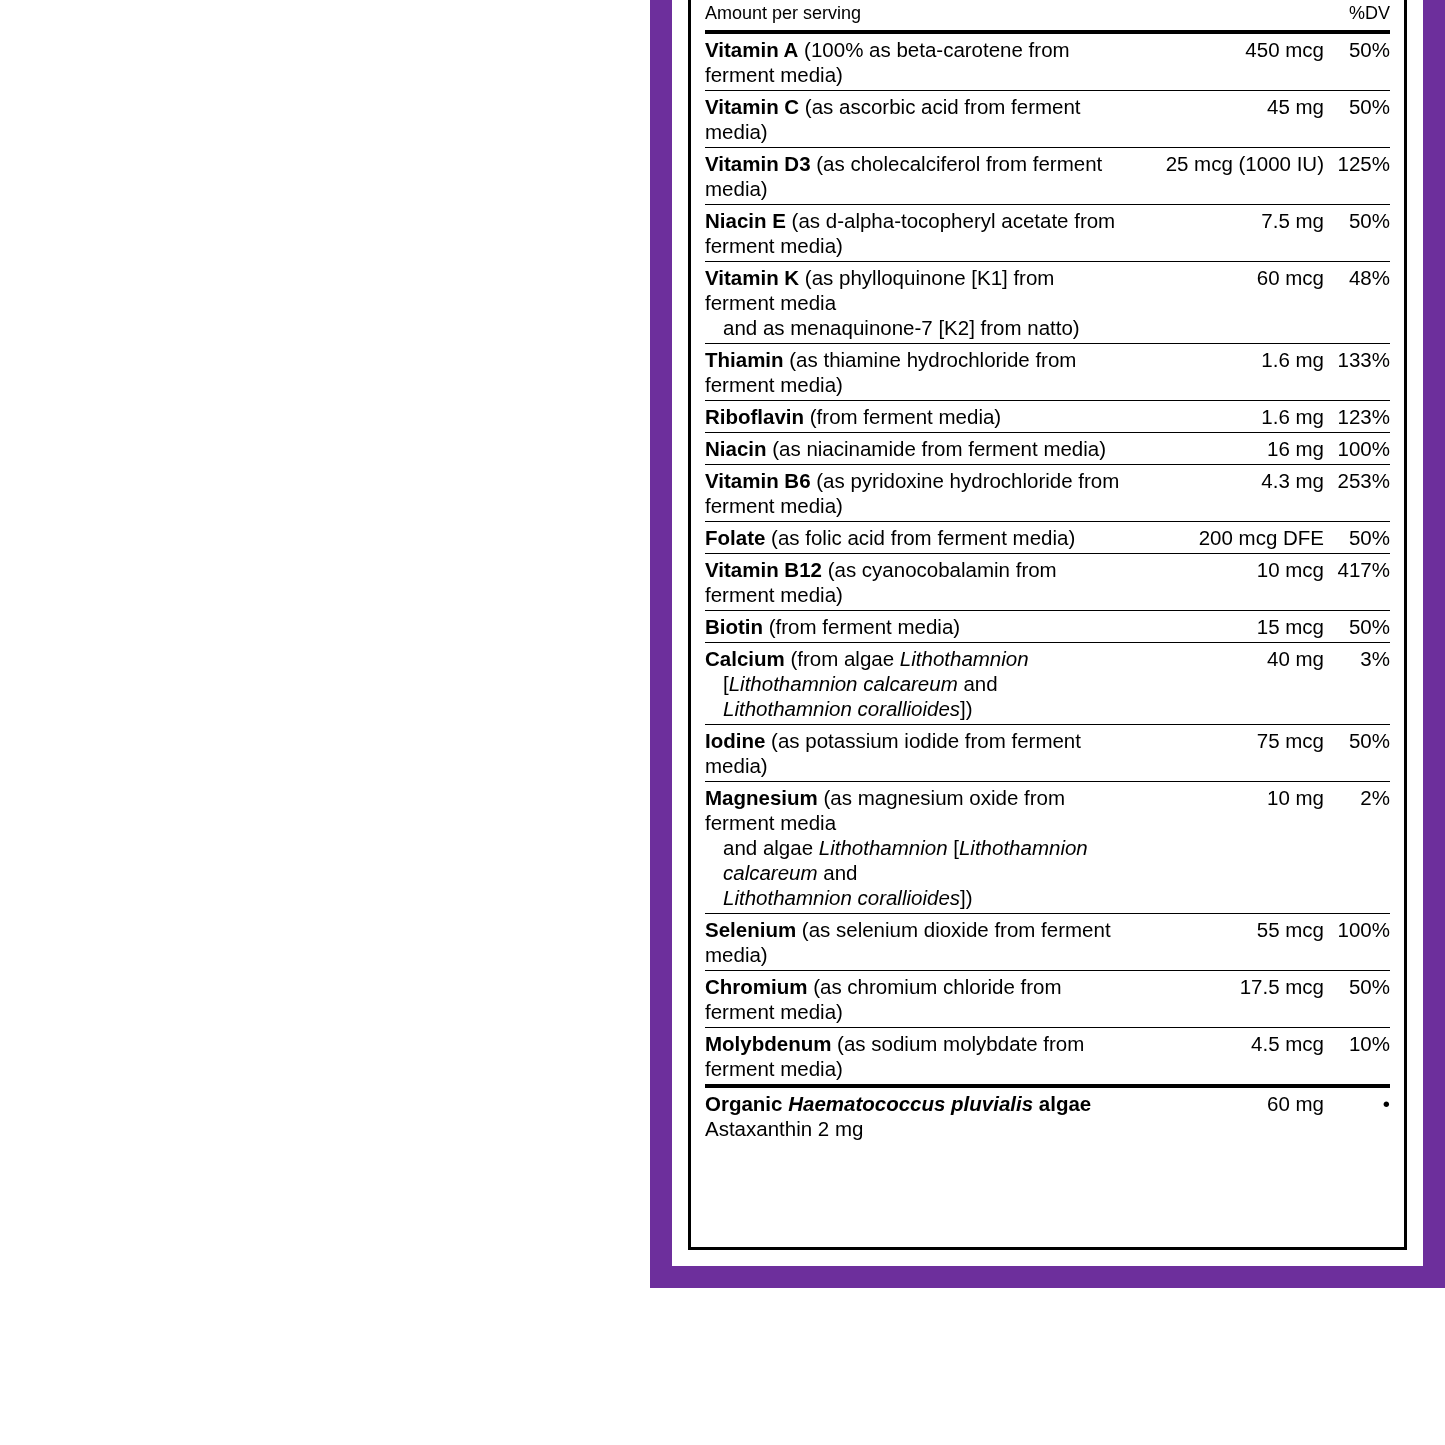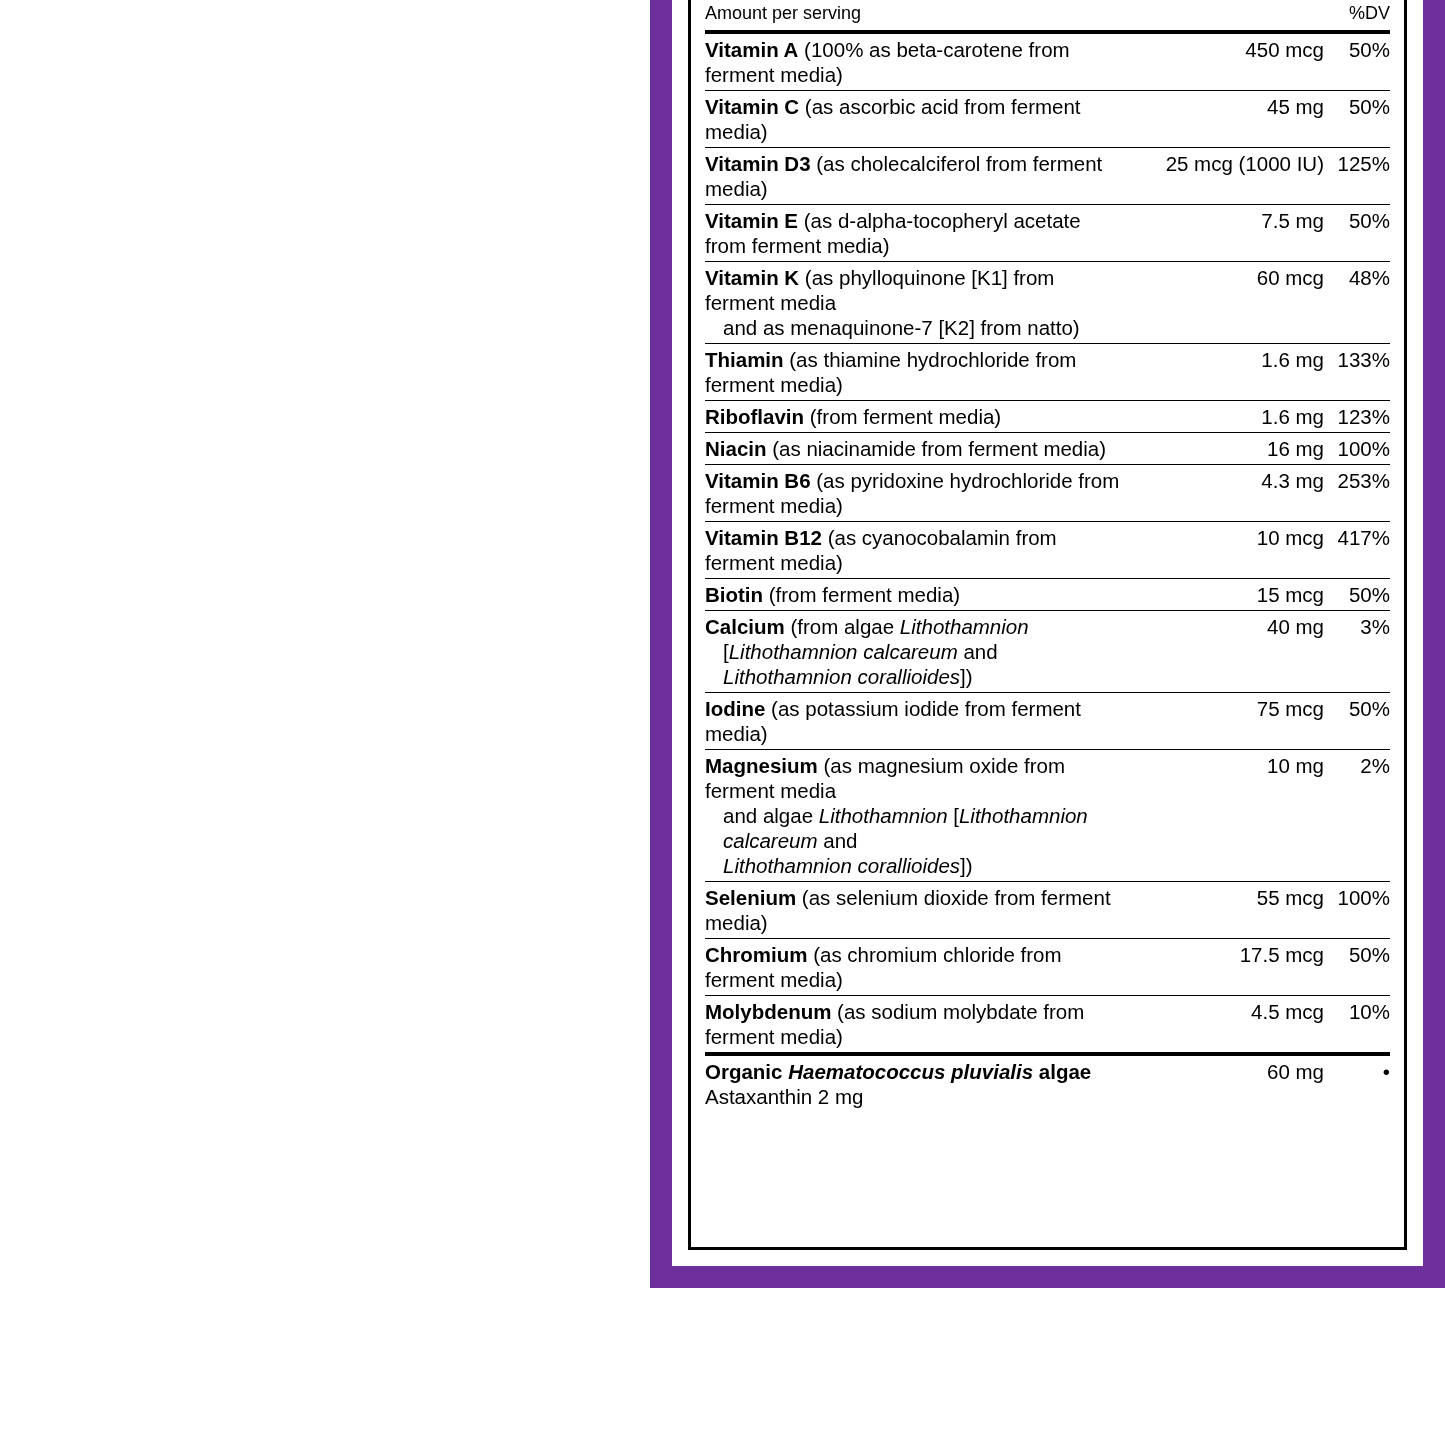--- a/index.html
+++ b/index.html
@@ -156,21 +156,21 @@
               <td class="name"><span class="b">Vitamin C</span> (as ascorbic acid from ferment media)</td>
               <td class="amt">45 mg</td>
               <td class="dv">50%</td>
             </tr>
             <tr class="row">
               <td class="name"><span class="b">Vitamin D3</span> (as cholecalciferol from ferment media)</td>
               <td class="amt">25 mcg (1000 IU)</td>
               <td class="dv">125%</td>
             </tr>
             <tr class="row">
-              <td class="name"><span class="b">Vitamin E</span> (as d-alpha-tocopheryl acetate from ferment media)</td>
+              <td class="name"><span class="b">Niacin E</span> (as d-alpha-tocopheryl acetate from ferment media)</td>
               <td class="amt">7.5 mg</td>
               <td class="dv">50%</td>
             </tr>
             <tr class="row">
               <td class="name"><span class="b">Vitamin K</span> (as phylloquinone [K1] from ferment media<span class="sub">and as menaquinone-7 [K2] from natto)</span></td>
               <td class="amt">60 mcg</td>
               <td class="dv">48%</td>
             </tr>
             <tr class="row">
               <td class="name"><span class="b">Thiamin</span> (as thiamine hydrochloride from ferment media)</td>
@@ -184,20 +184,25 @@
             </tr>
             <tr class="row">
               <td class="name"><span class="b">Niacin</span> (as niacinamide from ferment media)</td>
               <td class="amt">16 mg</td>
               <td class="dv">100%</td>
             </tr>
             <tr class="row">
               <td class="name"><span class="b">Vitamin B6</span> (as pyridoxine hydrochloride from ferment media)</td>
               <td class="amt">4.3 mg</td>
               <td class="dv">253%</td>
+            </tr>
+            <tr class="row">
+              <td class="name"><span class="b">Folate</span> (as folic acid from ferment media)</td>
+              <td class="amt">200 mcg DFE</td>
+              <td class="dv">50%</td>
             </tr>
             <tr class="row">
               <td class="name"><span class="b">Vitamin B12</span> (as cyanocobalamin from ferment media)</td>
               <td class="amt">10 mcg</td>
               <td class="dv">417%</td>
             </tr>
             <tr class="row">
               <td class="name"><span class="b">Biotin</span> (from ferment media)</td>
               <td class="amt">15 mcg</td>
               <td class="dv">50%</td>

